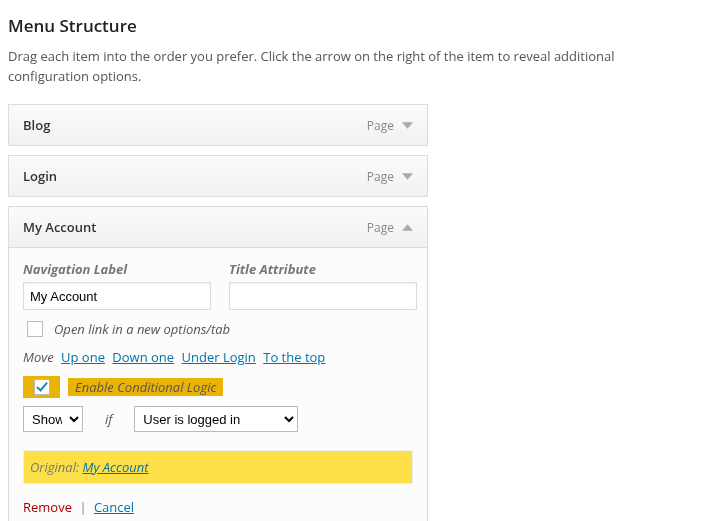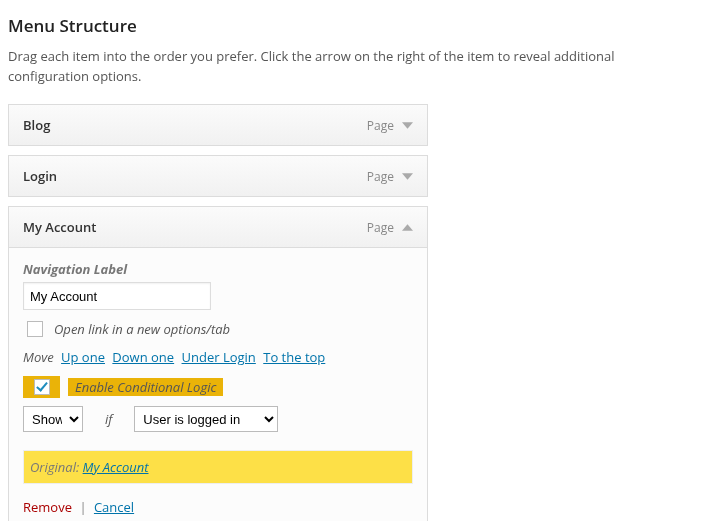--- a/index.html
+++ b/index.html
@@ -133,21 +133,21 @@
     margin: 8px 0 18px 0;
   }
   select.sel {
     border: 1px solid #bbb;
     background: #fff;
     height: 26px;
     font-size: 13px;
     padding: 2px 4px;
   }
   select.sel.small { width: 60px; }
-  select.sel.big { width: 144px; }
+  select.sel.big { width: 164px; }
   .cond-row .if {
     font-style: italic;
     color: #555;
     margin: 0 2px;
     text-align: right;
   }
 
   .orig-row {
     border: 1px solid #eee;
     padding: 7px 6px;
@@ -212,20 +212,24 @@
     </span>
   </div>
 
   <div class="menu-item-settings">
 
     <div class="fields-row">
       <div class="field">
         <label>Navigation Label</label>
         <input type="text" value="My Account" style="">
       </div>
+      <div class="field">
+        <label>Title Attribute</label>
+        <input type="text" value="" style="">
+      </div>
     </div>
 
     <div class="cb-row">
       <input type="checkbox" style="">
       <label>Open link in a new options/tab</label>
     </div>
 
     <div class="move-row">
       <span class="mlabel">Move</span>
       <a>Up one</a>

